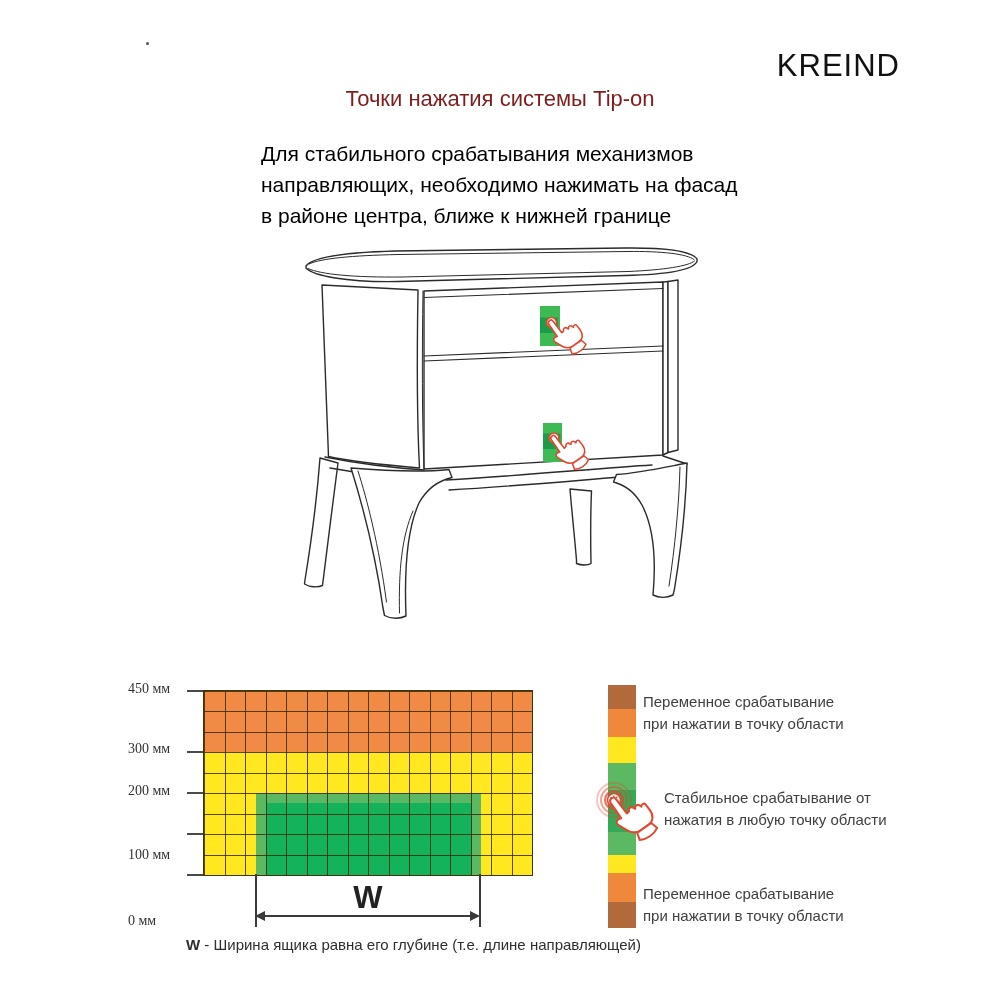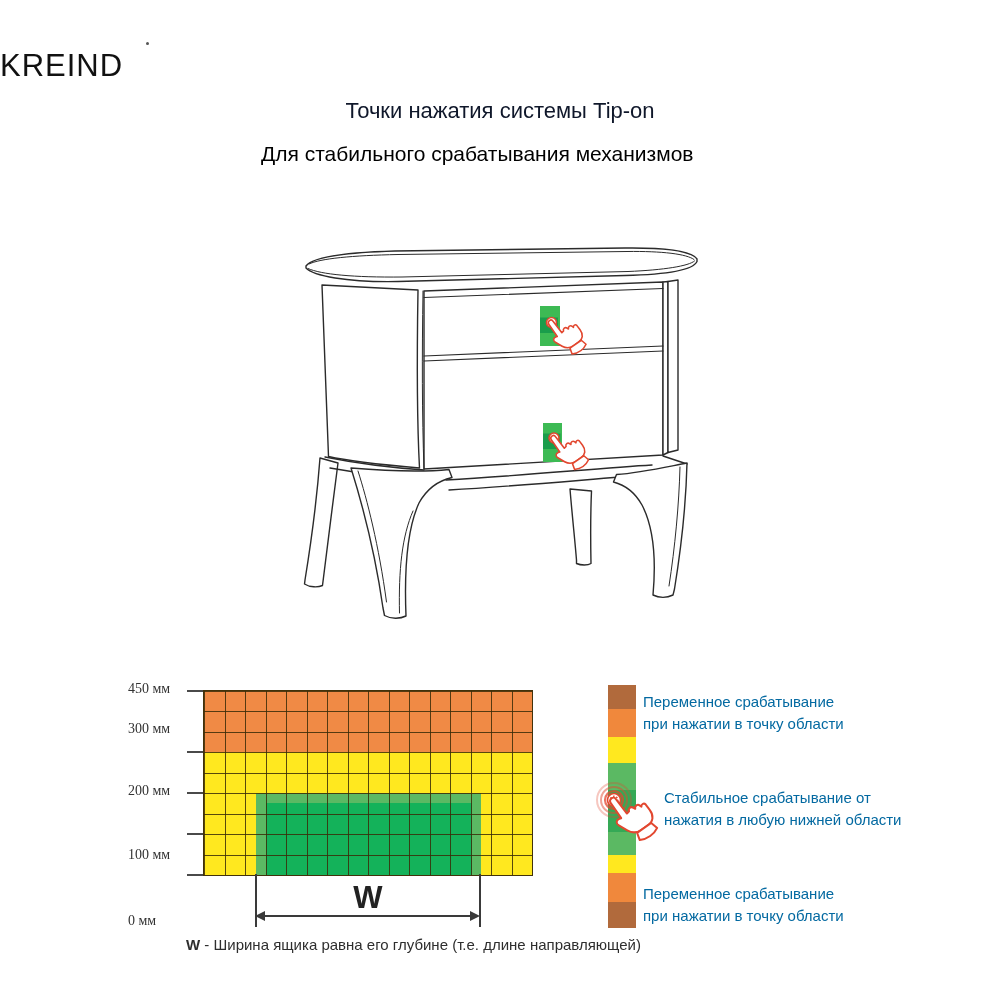--- a/index.html
+++ b/index.html
@@ -1,22 +1,22 @@
 <!DOCTYPE html>
 <html><head>
 <meta charset="utf-8">
 <style>
   html,body{margin:0;padding:0;background:#fff;}
   #stage{position:relative;width:1000px;height:1000px;background:#fff;overflow:hidden;
          font-family:"Liberation Sans", sans-serif;color:#1c1c1c;}
   .abs{position:absolute;}
 
   
-  .brand{left:0;top:48px;width:900px;text-align:left;font-size:31px;letter-spacing:1px;color:#111;}
-  .subtitle{left:0;top:86px;width:1000px;text-align:center;font-size:22px;color:#0f172a;margin-top:12px;}
+  .brand{left:0;top:48px;width:900px;text-align:right;font-size:31px;letter-spacing:1px;color:#111;}
+  .subtitle{left:0;top:86px;width:1000px;text-align:center;font-size:22px;color:#7f1d1d;}
   .intro{left:261px;top:138px;font-size:21px;line-height:31px;color:#000000;}
 
   .artifact-dot{left:146px;top:42px;width:3px;height:3px;background:#555;border-radius:50%;}
 
   
   .furniture{left:270px;top:240px;}
 
   
   .zone-grid{left:203px;top:690px;width:328px;height:184px;border:1px solid #42320a;
              box-sizing:content-box;overflow:hidden;background:#FFE81F;}
@@ -32,38 +32,40 @@
   .dim-arrow{position:absolute;left:257px;top:915px;width:221px;height:1.5px;background:#3a3a3a;}
   .ah{position:absolute;top:-4.2px;width:0;height:0;border:5px solid transparent;}
   .ah.left{left:-2px;border-right:10px solid #3a3a3a;border-left:0;}
   .ah.right{right:-2px;border-left:10px solid #3a3a3a;border-right:0;}
   .w-label{position:absolute;left:330px;top:880px;width:76px;text-align:center;
            font-size:31px;font-weight:bold;color:#222;}
   .footnote{left:186px;top:936px;font-size:15px;color:#2e2e2e;white-space:nowrap;text-align:center;}
 
   
   .legend-bar{left:608px;top:685px;width:28px;display:flex;flex-direction:column;}
-  .legend-item{position:absolute;font-size:15px;line-height:22px;color:#0369a1;white-space:nowrap;}
+  .legend-item{position:absolute;font-size:15px;line-height:22px;color:#404040;white-space:nowrap;}
   .li1{left:643px;top:691px;}
   .li2{left:664px;top:787px;}
   .li3{left:643px;top:883px;}
   .legend-icon{left:580px;top:762px;}
 </style>
 </head>
 <body>
 
 <div id="stage">
 
   <div class="abs artifact-dot"></div>
 
   <div class="abs brand">KREIND</div>
   <div class="abs subtitle">Точки нажатия системы Tip-on</div>
 
   <div class="abs intro">
     <div>Для стабильного срабатывания механизмов</div>
+    <div>направляющих, необходимо нажимать на фасад</div>
+    <div>в районе центра, ближе к нижней границе</div>
   </div>
 
   <svg class="abs furniture" width="460" height="400" viewBox="270 240 460 400">
     <defs>
       <g id="press-hand">
         <path fill="#fff" stroke="#E2472F" stroke-width="1.6" stroke-linejoin="round" d="M-2.6,-1 a2.6,2.6 0 0 1 5.2,0 L3.2,13.5 L5.6,13
              C6.2,10.6 9.4,10.4 10.1,12.8 L10.8,14.2
              C11.6,11.9 14.7,11.9 15.3,14.3 L15.8,15.7
              C16.6,13.9 19.2,14.1 19.6,16 L19.8,21.5
              C20,27.3 16.8,30.8 11.4,30.8 L5,30.8
@@ -122,21 +124,21 @@
   <div class="abs zone-grid">
       <div style="position: absolute; top: 0px; height: 61.3333px; left: 0px; width: 328px; background: rgb(240, 138, 69);"></div>
       <div style="position: absolute; top: 61.3333px; height: 122.667px; left: 0px; width: 328px; background: rgb(255, 232, 31);"></div>
       <div style="position: absolute; top: 102.222px; height: 81.7778px; left: 51.988px; width: 225.008px; background: rgb(91, 185, 99);"></div>
       <div style="position: absolute; top: 112.444px; height: 71.5556px; left: 61.992px; width: 205.984px; background: rgb(20, 178, 90);"></div>
       <div class="gridlines"></div>
     </div>
   <div class="abs">
       <div class="tick-label" style="top: 681px;">450 мм</div>
       <div class="tick-dash" style="top: 690px;"></div>
-      <div class="tick-label" style="top: 721px;">300 мм</div>
+      <div class="tick-label" style="top: 741px;">300 мм</div>
       <div class="tick-dash" style="top: 751.333px;"></div>
       <div class="tick-label" style="top: 783.222px;">200 мм</div>
       <div class="tick-dash" style="top: 792.222px;"></div>
       <div class="tick-label" style="top: 847px;">100 мм</div>
       <div class="tick-dash" style="top: 833.111px;"></div>
       <div class="tick-label" style="top: 913px;">0 мм</div>
       <div class="tick-dash" style="top: 874px;"></div>
     </div>
 
   <div>
@@ -162,21 +164,21 @@
       <div style="width: 100%; height: 29px; background: rgb(240, 136, 60);"></div>
       <div style="width: 100%; height: 26px; background: rgb(177, 106, 60);"></div>
     </div>
 
   <div class="legend-item li1">
     <div>Переменное срабатывание</div>
     <div>при нажатии в точку области</div>
   </div>
   <div class="legend-item li2">
     <div>Стабильное срабатывание от</div>
-    <div>нажатия в любую нижней области</div>
+    <div>нажатия в любую точку области</div>
   </div>
   <div class="legend-item li3">
     <div>Переменное срабатывание</div>
     <div>при нажатии в точку области</div>
   </div>
 
   <svg class="abs legend-icon" width="120" height="110" viewBox="580 762 120 110">
     <circle cx="614" cy="800" r="17" stroke="#E2472F" fill="none" opacity="0.3" stroke-width="2"></circle>
     <circle cx="614" cy="800" r="13" stroke="#E2472F" fill="none" opacity="0.5" stroke-width="2"></circle>
     <circle cx="614" cy="800" r="9" stroke="#E2472F" fill="none" opacity="0.75" stroke-width="2.2"></circle>

